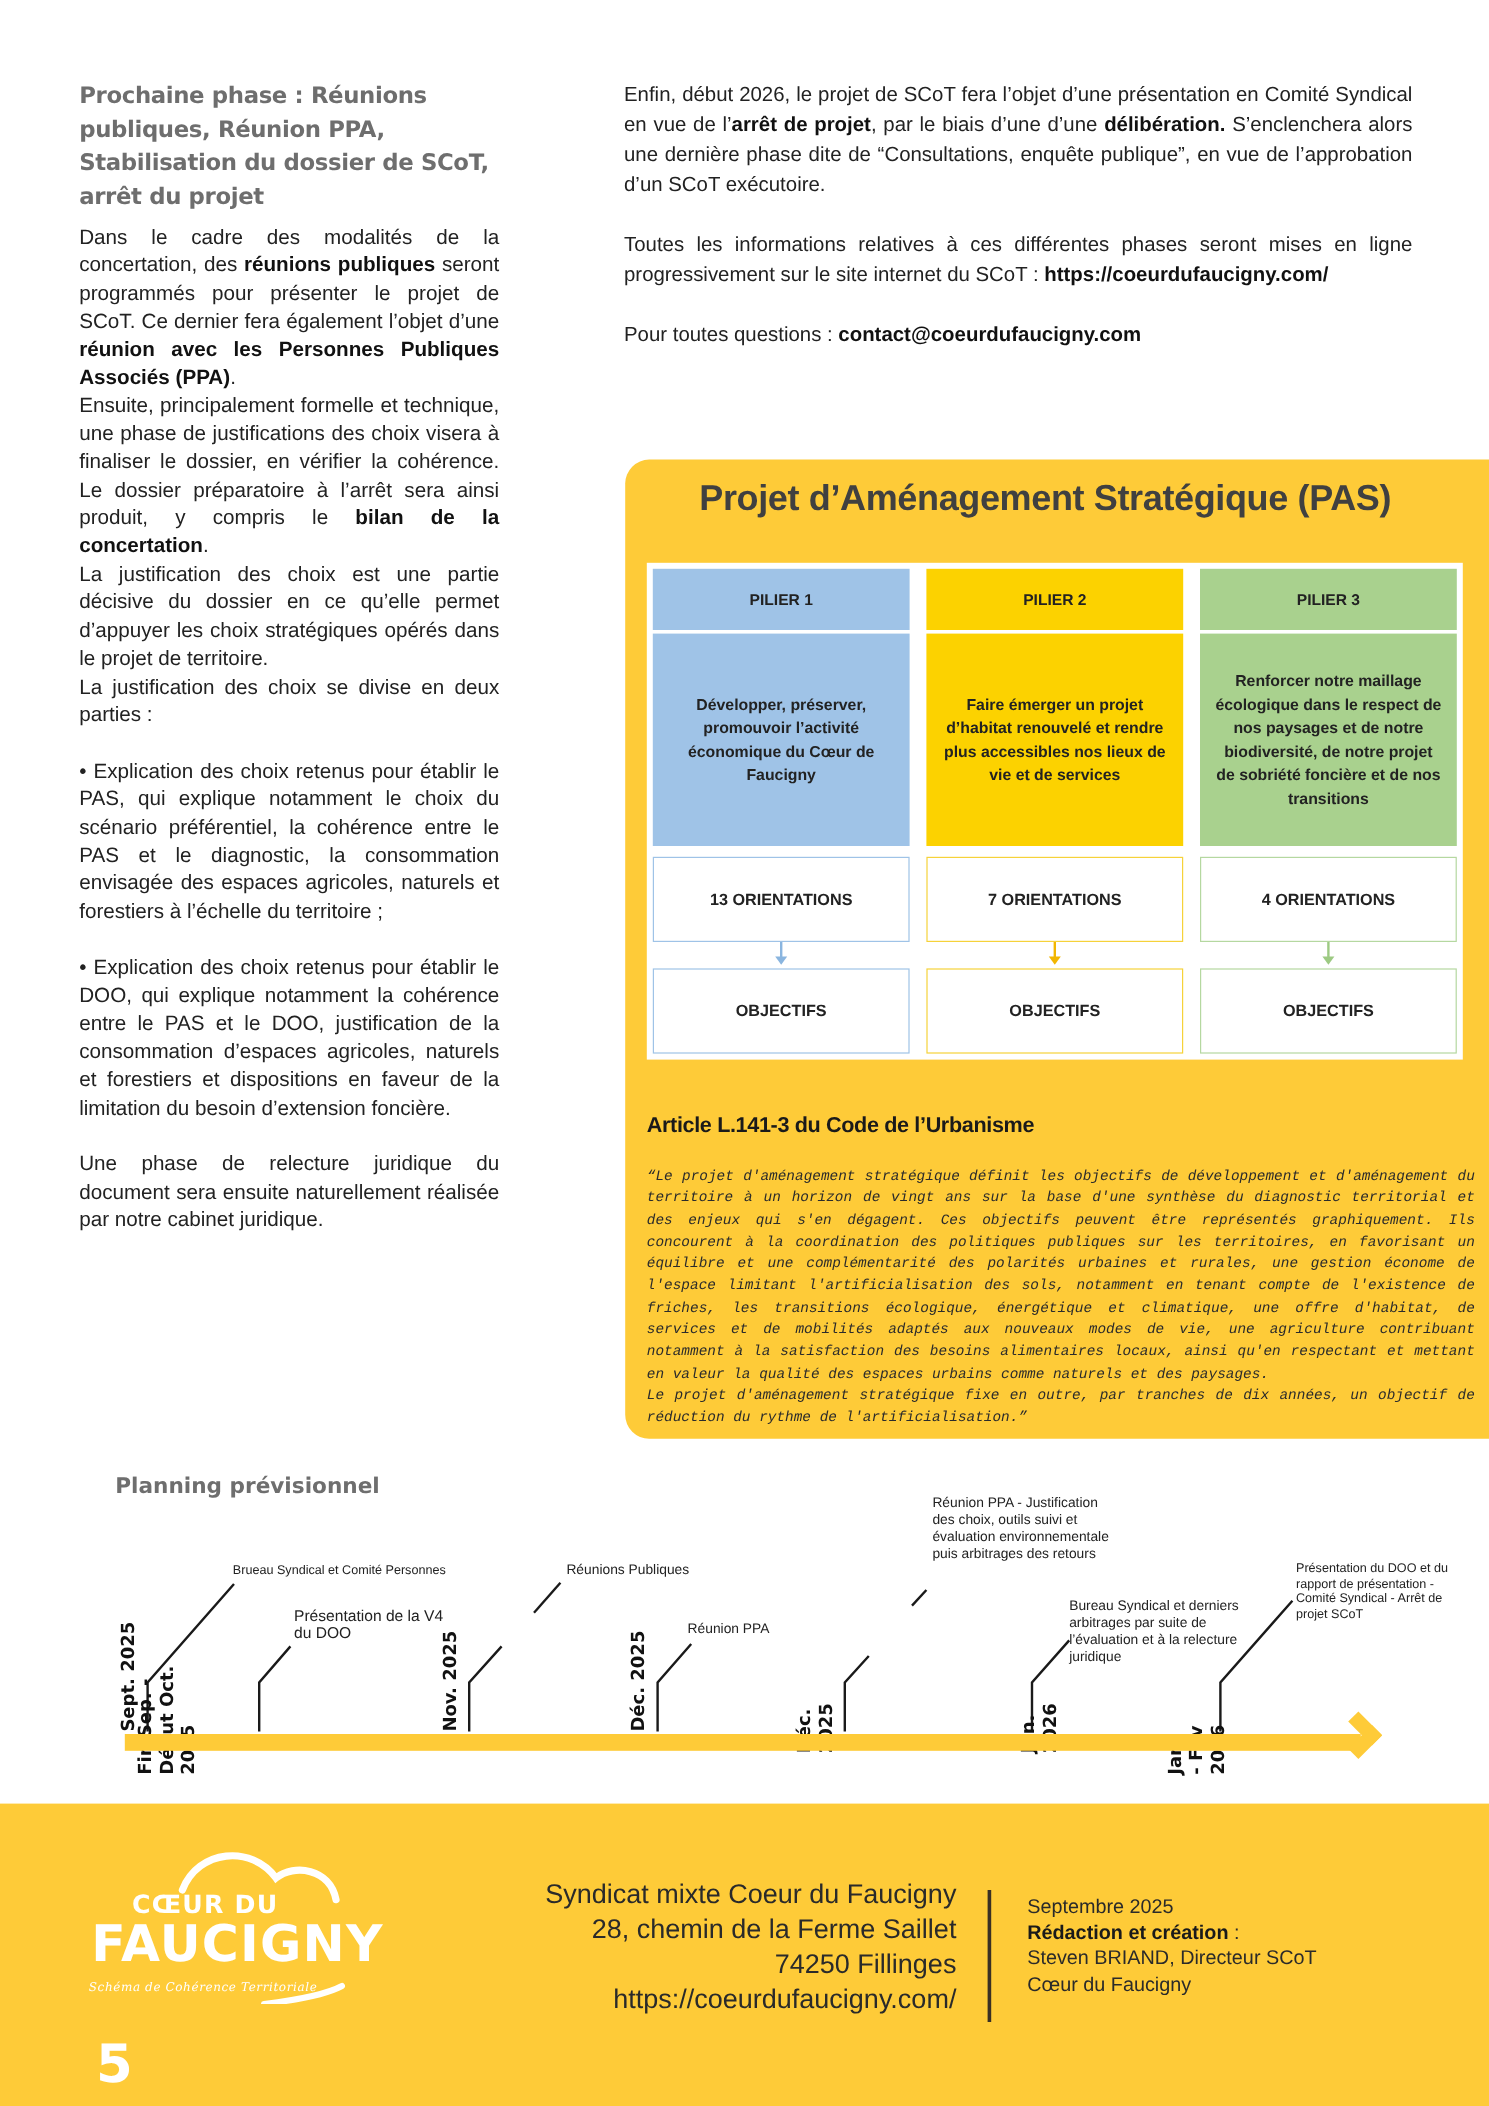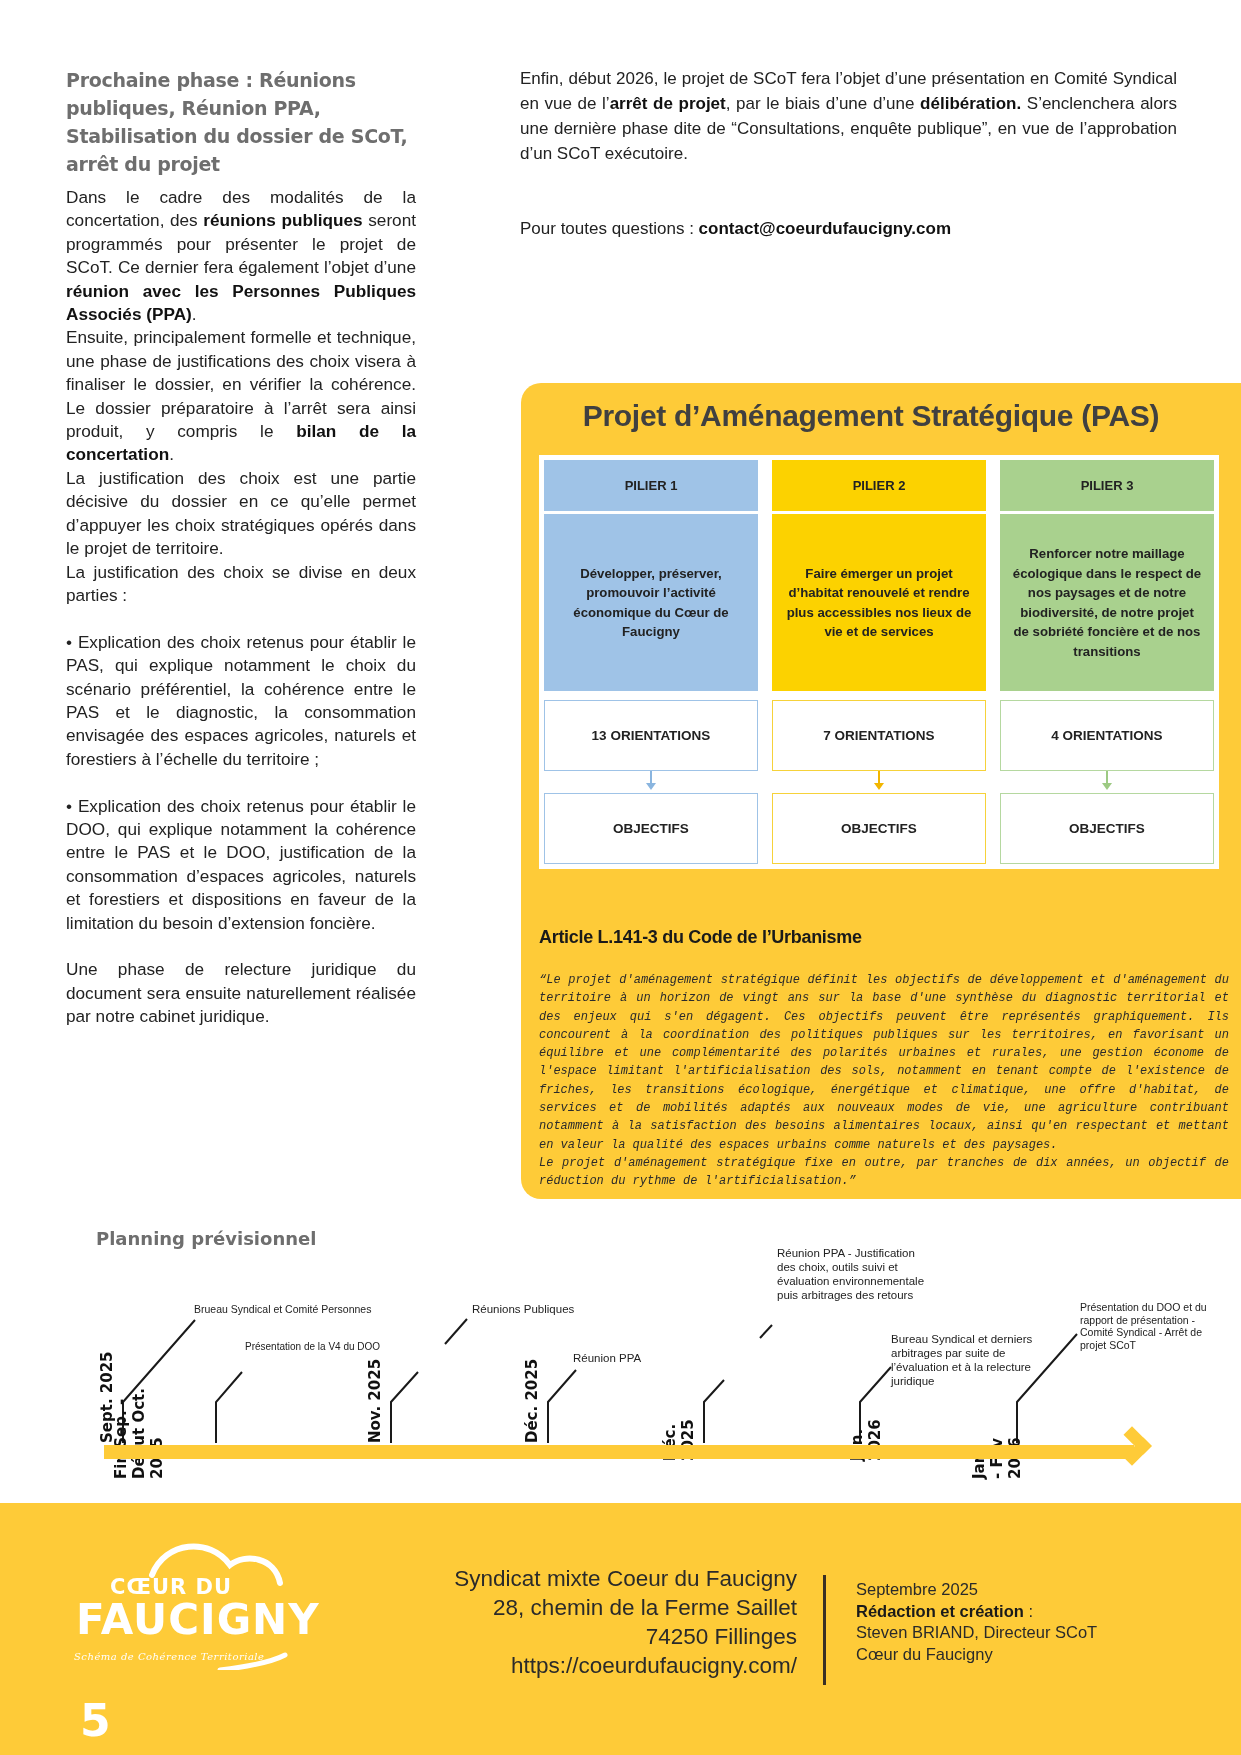--- a/index.html
+++ b/index.html
@@ -16,21 +16,21 @@
 
   
   .right-top { position: absolute; left: 520px; top: 66px; width: 657px; font-family: "Liberation Sans", sans-serif; font-size: 17px; line-height: 25px; color: #222; text-align: justify; }
   .right-top p { margin: 0; }
   .right-top .gap { height: 25px; }
   .right-top b { font-weight: bold; color: #111; }
 
   
   .pas-panel { position: absolute; left: 521px; top: 383px; width: 720px; height: 816px; background: #fecb38; border-radius: 20px 0 0 20px; }
   .pas-title { position: absolute; left: 0; top: 16px; width: 700px; text-align: center; font-family: "Liberation Sans", sans-serif; font-weight: bold; color: #404040; font-size: 30px; letter-spacing: -0.3px; }
-  .pillars-img { position: absolute; left: 18px; top: 72px; width: 680px; height: 414px; background: #ffffff; padding: 5px; display: flex; gap: 14px; }
+  .pillars-img { position: absolute; left: 18px; top: 86px; width: 680px; height: 414px; background: #ffffff; padding: 5px; display: flex; gap: 14px; }
   .pillar { flex: 1; display: flex; flex-direction: column; }
   .pillar-head { height: 52px; display: flex; align-items: center; justify-content: center; font-weight: bold; font-size: 13px; color: #222; }
   .pillar-desc { margin-top: 3px; height: 178px; display: flex; align-items: center; justify-content: center; text-align: center; font-weight: bold; font-size: 13.2px; line-height: 19.5px; color: #222; padding: 0 12px; }
   .pillar-orient { margin-top: 9px; height: 72px; background: #fff; border: 1.5px solid; display: flex; align-items: center; justify-content: center; font-weight: bold; font-size: 13.5px; color: #222; }
   .pillar-arrow { height: 22px; position: relative; }
   .pillar-arrow::before { content: ""; position: absolute; left: 50%; top: 0; width: 2px; height: 14px; background: currentColor; transform: translateX(-1px); }
   .pillar-arrow::after { content: ""; position: absolute; left: 50%; top: 12px; width: 0; height: 0; border-left: 5px solid transparent; border-right: 5px solid transparent; border-top: 7px solid currentColor; transform: translateX(-5px); }
   .pillar-obj { height: 72px; background: #fff; border: 1.5px solid; display: flex; align-items: center; justify-content: center; font-weight: bold; font-size: 13.5px; color: #222; }
 
   .p1 .pillar-head, .p1 .pillar-desc { background: #9fc3e7; }
@@ -84,20 +84,21 @@
     <div class="gap"></div>
     <p>• Explication des choix retenus pour établir le DOO, qui explique notamment la cohérence entre le PAS et le DOO, justification de la consommation d’espaces agricoles, naturels et forestiers et dispositions en faveur de la limitation du besoin d’extension foncière.</p>
     <div class="gap"></div>
     <p>Une phase de relecture juridique du document sera ensuite naturellement réalisée par notre cabinet juridique.</p>
   </div>
 </div>
 
 <div class="right-top">
   <p><span>Enfin, début 2026, le projet de SCoT fera l’objet d’une présentation en Comité Syndical en vue de l’</span><b>arrêt de projet</b><span>, par le biais d’une d’une </span><b>délibération.</b><span> S’enclenchera alors une dernière phase dite de “Consultations, enquête publique”, en vue de l’approbation d’un SCoT exécutoire.</span></p>
   <div class="gap"></div>
+  <p><span>Toutes les informations relatives à ces différentes phases seront mises en ligne progressivement sur le site internet du SCoT : </span><b>https://coeurdufaucigny.com/</b></p>
   <div class="gap"></div>
   <p><span>Pour toutes questions : </span><b>contact@coeurdufaucigny.com</b></p>
 </div>
 
 <div class="pas-panel">
   <div class="pas-title">Projet d’Aménagement Stratégique (PAS)</div>
   <div class="pillars-img">
     <div class="pillar p1">
       <div class="pillar-head">PILIER 1</div>
       <div class="pillar-desc">Développer, préserver, promouvoir l’activité économique du Cœur de Faucigny</div>
@@ -151,21 +152,21 @@
   <div class="tl-date" style="left:541px; top:185px;">Déc. 2025</div>
   <div class="tl-date" style="left:697px; top:185px;">Déc.
 2025</div>
   <div class="tl-date" style="left:884px; top:185px;">Jan.
 2026</div>
   <div class="tl-date" style="left:1024px; top:185px;">Jan.
 - Fév
 2026</div>
 
   <div class="tl-note" style="left:194px; top:62px; font-size:10.5px; white-space:nowrap;">Brueau Syndical et Comité Personnes</div>
-  <div class="tl-note" style="left:245px; top:100px; width:140px; font-size:10px;">Présentation de la V4 du DOO</div>
+  <div class="tl-note" style="left:245px; top:100px; width:140px; font-size:13px;">Présentation de la V4 du DOO</div>
   <div class="tl-note" style="left:472px; top:62px; white-space:nowrap;">Réunions Publiques</div>
   <div class="tl-note" style="left:573px; top:111px; white-space:nowrap;">Réunion PPA</div>
   <div class="tl-note" style="left:777px; top:6px; width:150px;">Réunion PPA - Justification des choix, outils suivi et évaluation environnementale puis arbitrages des retours</div>
   <div class="tl-note" style="left:891px; top:92px; width:155px;">Bureau Syndical et derniers arbitrages par suite de l’évaluation et à la relecture juridique</div>
   <div class="tl-note" style="left:1080px; top:61px; width:145px; font-size:10.5px; line-height:12.5px;">Présentation du DOO et du rapport de présentation - Comité Syndical - Arrêt de projet SCoT</div>
 
   <div class="tl-bar"></div>
   <div class="tl-arrowhead"></div>
 </div>
 

